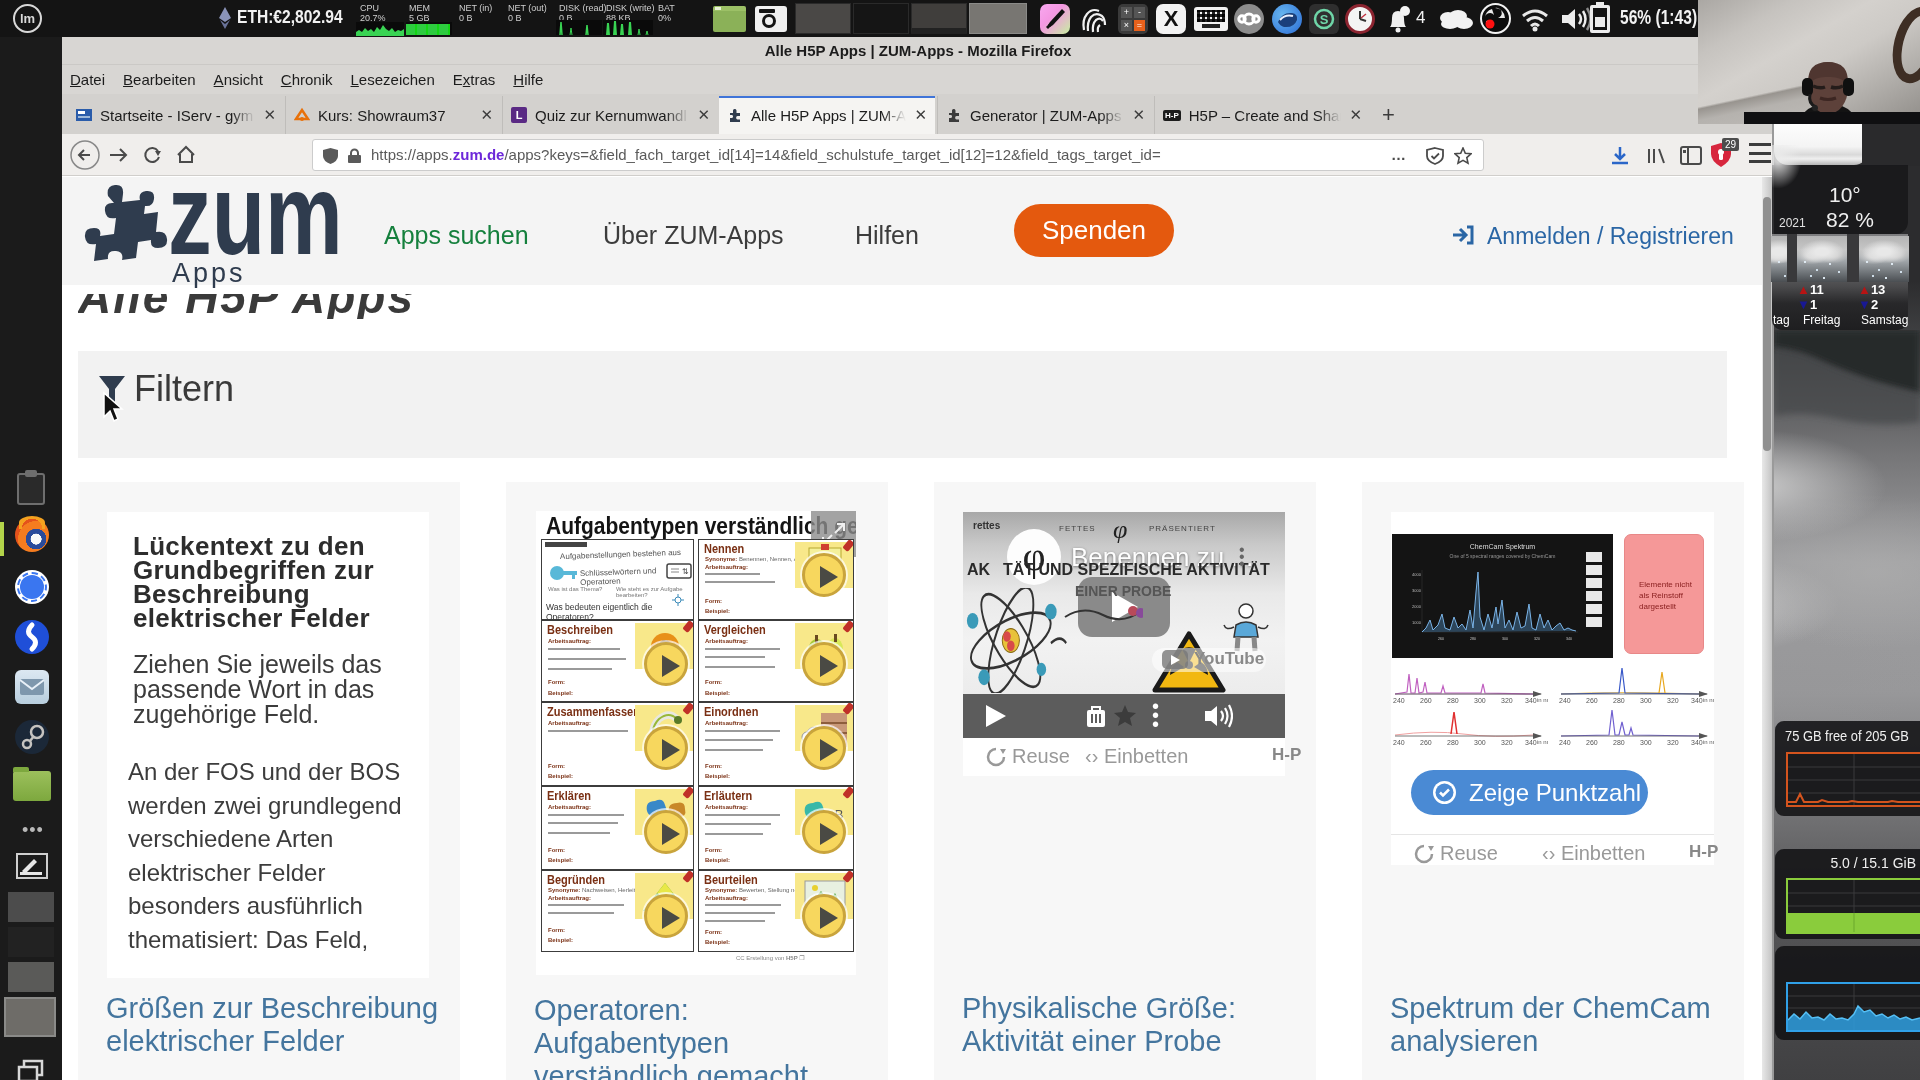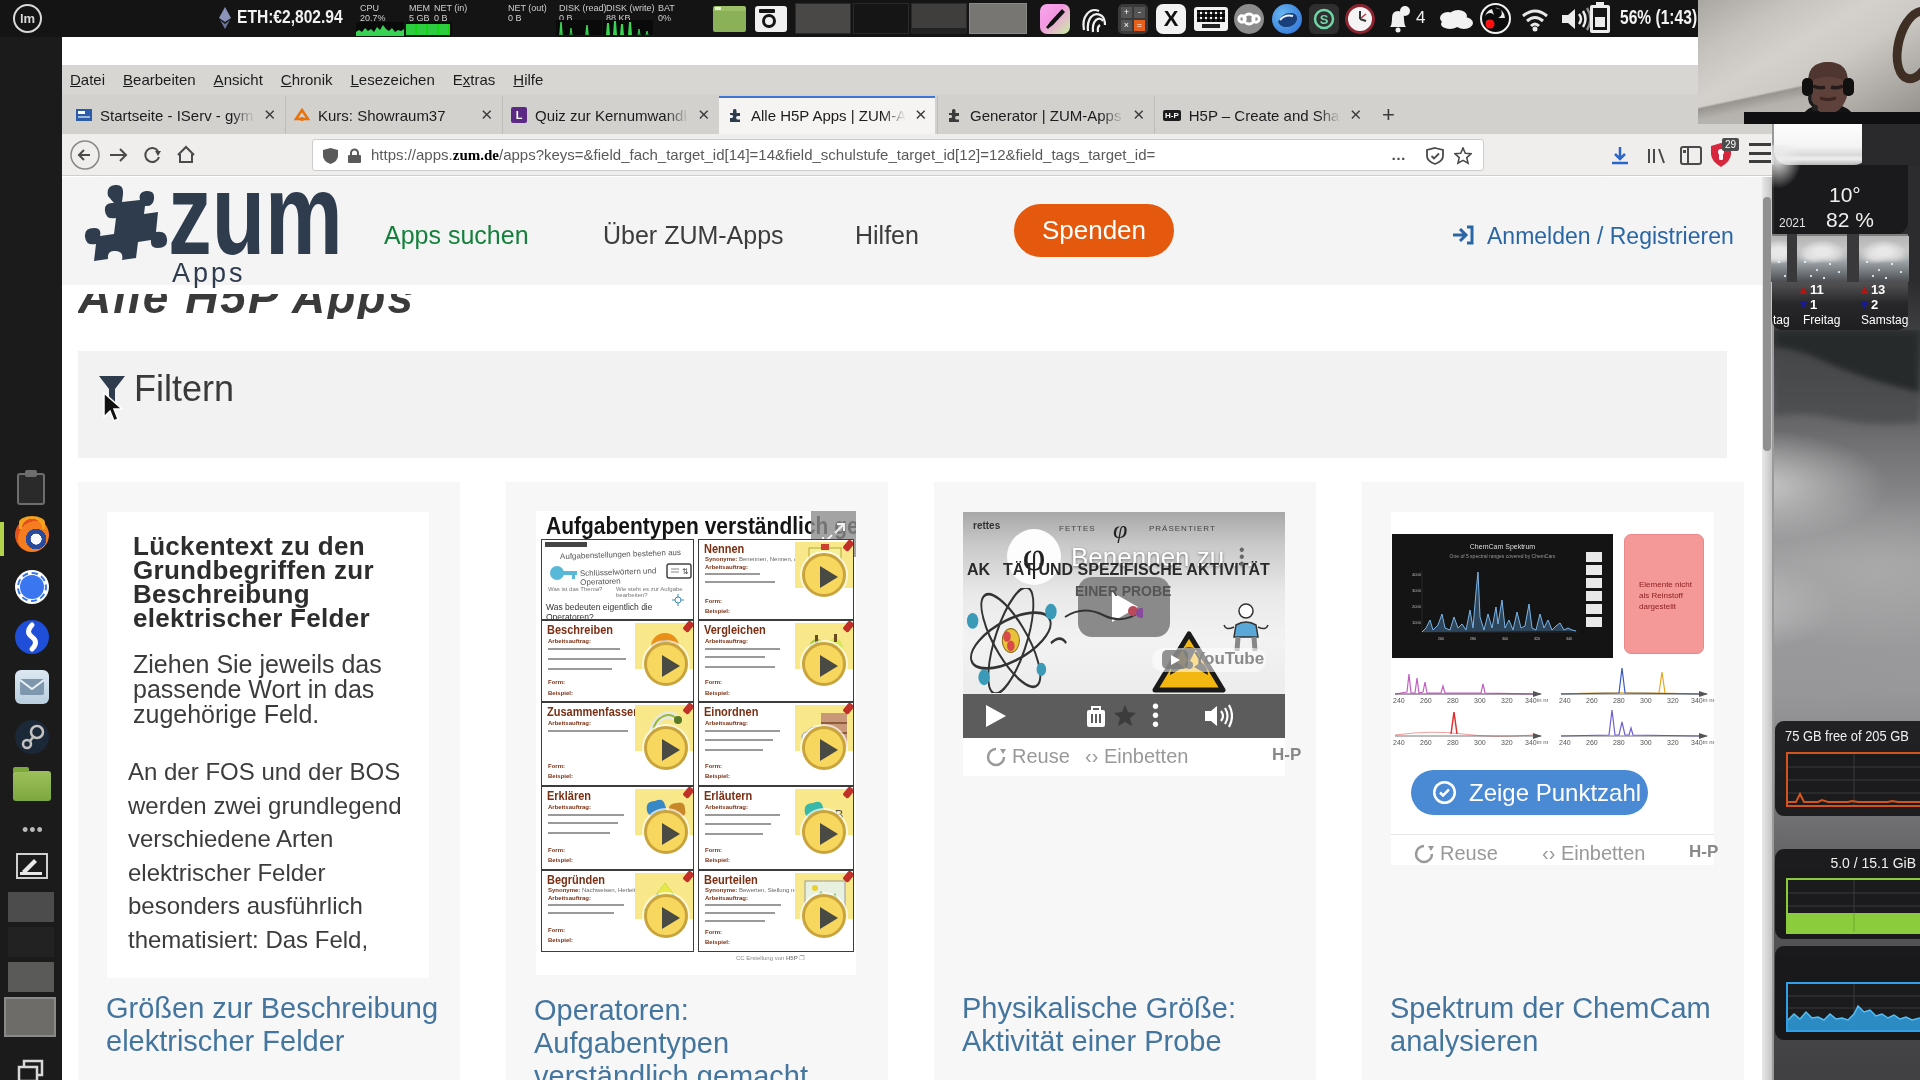--- a/index.html
+++ b/index.html
@@ -113,21 +113,21 @@
         <polyline points="0,9 3,7 6,9 9,5 12,8 15,6 18,9 21,4 24,7 27,2 30,6 33,8 36,5 39,9 42,7 45,8 48,6 48,13 0,13" fill="#39d353" stroke="none"></polyline>
       </svg>
   </div>
 
   <div class="lab" style="left:409px;top:3px;">MEM
 5 GB</div>
   <div class="graph" style="left:406px;top:22px;width:46px;height:13px;">
     <div class="abs" style="left:0;top:2px;width:44px;height:11px;background:repeating-linear-gradient(90deg,#2ecc40 0 9px,#15d615 9px 11px);"></div>
   </div>
 
-  <div class="lab" style="left:434px;top:3px;">NET (in)
+  <div class="lab" style="left:459px;top:3px;">NET (in)
 0 B</div>
 
   <div class="lab" style="left:508px;top:3px;">NET (out)
 0 B</div>
 
   <div class="lab" style="left:559px;top:3px;">DISK (read)
 0 B</div>
   <div class="graph" style="left:556px;top:20px;width:46px;height:15px;">
     <svg width="46" height="15">
         <polyline points="4,15 5,2 6,15" fill="none" stroke="#39d353" stroke-width="1.5"></polyline>
@@ -351,20 +351,21 @@
   <div class="abs" style="left:16px;top:1021px;width:30px;height:26px;">
     <svg width="30" height="26">
         <g fill="none" stroke="#d8d8d8" stroke-width="2.5">
           <rect x="8" y="3" width="18" height="14"></rect>
           <rect x="3" y="9" width="18" height="14" fill="#1b1b1b"></rect>
         </g>
       </svg>
   </div>
 </div>
 <div class="abs" id="win">
+  <div class="abs" id="titlebar">Alle H5P Apps | ZUM-Apps - Mozilla Firefox</div>
   <div class="abs" id="menubar"><span><u>D</u>atei</span><span><u>B</u>earbeiten</span><span><u>A</u>nsicht</span><span><u>C</u>hronik</span><span><u>L</u>esezeichen</span><span>E<u>x</u>tras</span><span><u>H</u>ilfe</span></div>
   <div class="abs" id="tabbar">
     <div class="tab" style="left:6px;border-left:none;">
       <svg width="16" height="16">
           <rect x="0" y="2" width="16" height="12" fill="#2a5caa"></rect>
           <rect x="2" y="4" width="7" height="3" fill="#fff"></rect>
           <rect x="2" y="9" width="12" height="2" fill="#9db8d8"></rect>
         </svg>
       <span class="t">Startseite - IServ - gym</span>
         <span class="x">✕</span>
@@ -422,21 +423,21 @@
         <path d="M4 12 L12 4 L20 12 M6 11 V19 H18 V11" fill="none" stroke="#4a4a4a" stroke-width="2"></path>
       </svg>
     <div class="abs" id="urlfield">
       <svg class="abs" style="left:9px;top:7px;" width="17" height="18">
           <path d="M8.5 1 L16 3 V9 Q16 14 8.5 17 Q1 14 1 9 V3 Z" fill="#5a5a5a"></path>
         </svg>
       <svg class="abs" style="left:34px;top:8px;" width="15" height="16">
           <rect x="1" y="7" width="13" height="8" rx="1" fill="#5a5a5a"></rect>
           <path d="M4 7 V5 a3.5 3.5 0 0 1 7 0 V7" fill="none" stroke="#5a5a5a" stroke-width="2"></path>
         </svg>
-      <span class="abs" style="left:58px;color:#5a5a5a;">https://apps.<b style="color:#000000;font-family:Liberation Serif, serif;">zum.de</b>/apps?keys=&amp;field_fach_target_id[14]=14&amp;field_schulstufe_target_id[12]=12&amp;field_tags_target_id=</span>
+      <span class="abs" style="left:58px;color:#5a5a5a;">https://apps.<b style="color:#6d28d9;">zum.de</b>/apps?keys=&amp;field_fach_target_id[14]=14&amp;field_schulstufe_target_id[12]=12&amp;field_tags_target_id=</span>
       <span class="abs" style="left:1078px;top:0;color:#4a4a4a;letter-spacing:2px;font-weight:bold;">…</span>
       <svg class="abs" style="left:1113px;top:7px;" width="18" height="18">
           <path d="M9 1 L17 3 V9 Q17 14 9 17 Q1 14 1 9 V3 Z" fill="none" stroke="#4a4a4a" stroke-width="1.8"></path>
           <path d="M5.5 9 l2.5 2.5 L13 6.5" fill="none" stroke="#4a4a4a" stroke-width="1.8"></path>
         </svg>
       <svg class="abs" style="left:1141px;top:7px;" width="18" height="18">
           <path d="M9 1 L11.3 6.2 L17 6.8 L12.8 10.6 L14 16.2 L9 13.4 L4 16.2 L5.2 10.6 L1 6.8 L6.7 6.2 Z" fill="none" stroke="#4a4a4a" stroke-width="1.6"></path>
         </svg>
     </div>
     <svg class="abs" style="left:1546px;top:10px;" width="24" height="24">

